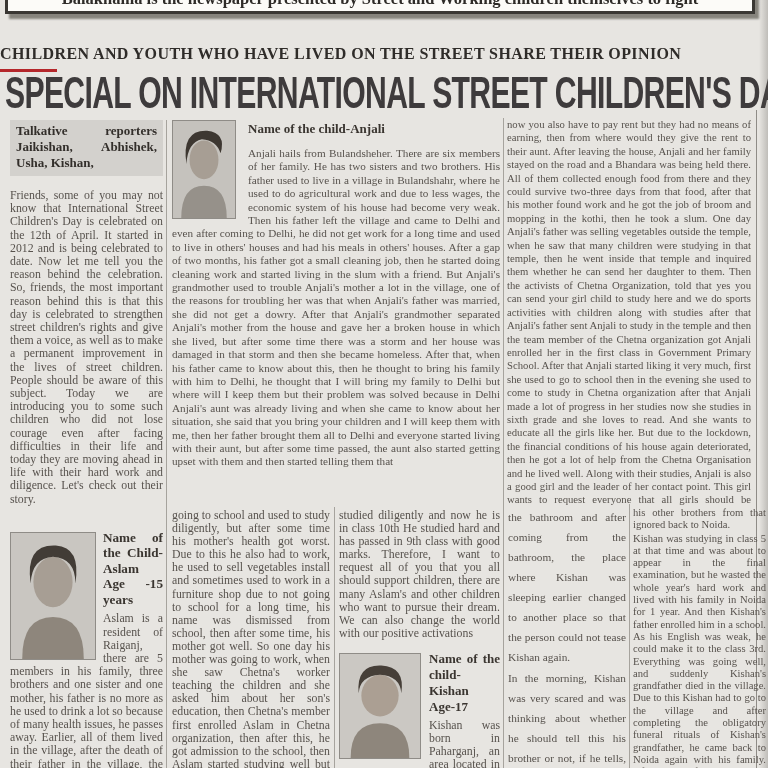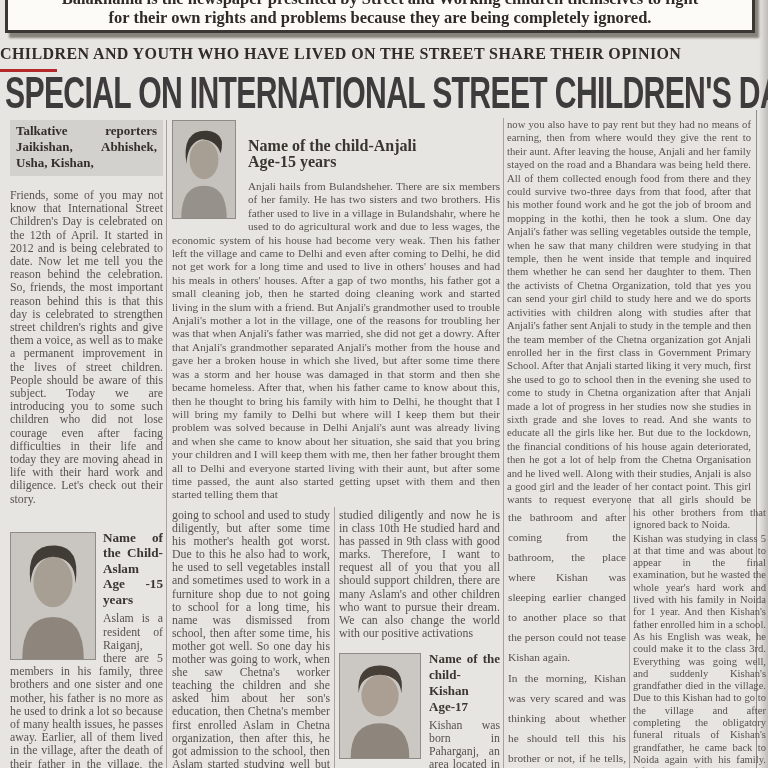--- a/index.html
+++ b/index.html
@@ -51,21 +51,21 @@
          margin:2px 9px 4px 0;overflow:hidden;}
   .photo svg{display:block;width:100%;height:100%;}
   .aslam-photo{width:84px;height:126px;margin-right:7px;}
   .anjali-photo{width:62px;height:97px;margin-right:12px;}
   .kishan-photo{width:80px;height:104px;margin-right:8px;}
 
   .aslam-head{font-size:13.2px;line-height:15.5px;margin-bottom:5px;}
 
   .block-anjali{position:absolute;left:172px;top:118px;width:328px;height:394px;overflow:hidden;
         font-size:11.2px;line-height:13.4px;}
-  .anjali-head{font-size:16px;line-height:16px;margin:20px 0 10px;}
+  .anjali-head{font-size:13px;line-height:16px;margin:3px 0 10px;}
 
   .block-right{position:absolute;left:507px;top:118px;width:244px;height:388px;overflow:hidden;
         font-size:10.7px;line-height:13.4px;}
 
   .col2{position:absolute;left:172px;top:509px;width:158px;height:259px;overflow:hidden;
         font-size:11.8px;line-height:13.1px;}
   .col3{position:absolute;left:339px;top:509px;width:161px;height:259px;overflow:hidden;
         font-size:11.8px;line-height:13.1px;}
   .kishan-block{margin-top:11px;}
   .kishan-head{font-size:13px;line-height:16px;margin-bottom:4px;}
@@ -86,21 +86,20 @@
   .right-edge{position:absolute;top:0;right:0;width:9px;height:768px;
         background:linear-gradient(to right, rgba(0,0,0,0), rgba(88,85,80,.28));}
 </style>
 </head>
 <body>
 
 <div class="page">
 
   <div class="banner">
     <div class="banner-line">Balaknama is the newspaper presented by Street and Working children themselves to fight</div>
-    <div class="banner-line">for their own rights and problems because they are being completely ignored.</div>
   </div>
 
   <div class="kicker">CHILDREN AND YOUTH WHO HAVE LIVED ON THE STREET SHARE THEIR OPINION</div>
   <div class="accent-rule"></div>
   <div class="headline">SPECIAL ON INTERNATIONAL STREET CHILDREN'S DAY</div>
 
   <div class="vline v1"></div>
   <div class="vline v2"></div>
   <div class="vline v3"></div>
   <div class="vline v4"></div>
@@ -128,21 +127,20 @@
     <div class="photo anjali-photo">
       <svg viewBox="0 0 60 90" preserveAspectRatio="none">
         <rect width="60" height="90" fill="#c5c2bd"></rect>
         <path d="M8 90 Q8 60 30 60 Q52 60 52 90 Z" fill="#96918a"></path>
         <ellipse cx="30" cy="36" rx="14" ry="18" fill="#a79e94"></ellipse>
         <path d="M13 40 Q8 8 33 9 Q52 11 46 30 Q42 18 28 17 Q14 20 13 40 Z" fill="#3d3731"></path>
       </svg>
     </div>
     <div class="subhead anjali-head">
       <div>Name of the child-Anjali</div>
-      <div>Age-15 years</div>
     </div>
     <div>Anjali hails from Bulandsheher. There are six members of her family. He has two sisters and two brothers. His father used to live in a village in Bulandshahr, where he used to do agricultural work and due to less wages, the economic system of his house had become very weak. Then his father left the village and came to Delhi and even after coming to Delhi, he did not get work for a long time and used to live in others' houses and had his meals in others' houses. After a gap of two months, his father got a small cleaning job, then he started doing cleaning work and started living in the slum with a friend. But Anjali's grandmother used to trouble Anjali's mother a lot in the village, one of the reasons for troubling her was that when Anjali's father was married, she did not get a dowry. After that Anjali's grandmother separated Anjali's mother from the house and gave her a broken house in which she lived, but after some time there was a storm and her house was damaged in that storm and then she became homeless. After that, when his father came to know about this, then he thought to bring his family with him to Delhi, he thought that I will bring my family to Delhi but where will I keep them but their problem was solved because in Delhi Anjali's aunt was already living and when she came to know about her situation, she said that you bring your children and I will keep them with me, then her father brought them all to Delhi and everyone started living with their aunt, but after some time passed, the aunt also started getting upset with them and then started telling them that</div>
   </div>
 
   <div class="block-right justify">now you also have to pay rent but they had no means of earning, then from where would they give the rent to their aunt. After leaving the house, Anjali and her family stayed on the road and a Bhandara was being held there. All of them collected enough food from there and they could survive two-three days from that food, after that his mother found work and he got the job of broom and mopping in the kothi, then he took a slum. One day Anjali's father was selling vegetables outside the temple, when he saw that many children were studying in that temple, then he went inside that temple and inquired them whether he can send her daughter to them. Then the activists of Chetna Organization, told that yes you can send your girl child to study here and we do sports activities with children along with studies after that Anjali's father sent Anjali to study in the temple and then the team member of the Chetna organization got Anjali enrolled her in the first class in Government Primary School. After that Anjali started liking it very much, first she used to go to school then in the evening she used to come to study in Chetna organization after that Anjali made a lot of progress in her studies now she studies in sixth grade and she loves to read. And she wants to educate all the girls like her. But due to the lockdown, the financial conditions of his house again deteriorated, then he got a lot of help from the Chetna Organisation and he lived well. Along with their studies, Anjali is also a good girl and the leader of her contact point. This girl wants to request everyone that all girls should be educated and the dowry system should be banned and I hope this from all of you as a girl. I wish that you all should be instrumental in this high thought of mine. Along with this, I am also very excited by the slogan of Beti Bachao and Beti Padhao.</div>
 
   <div class="col2 justify">going to school and used to study diligently, but after some time his mother's health got worst. Due to this he also had to work, he used to sell vegetables install and sometimes used to work in a furniture shop due to not going to school for a long time, his name was dismissed from school, then after some time, his mother got well. So one day his mother was going to work, when she saw Chetna's worker teaching the children and she asked him about her son's education, then Chetna's member first enrolled Aslam in Chetna organization, then after this, he got admission to the school, then Aslam started studying well but after that due</div>
 
   <div class="col3 justify">
     <div>studied diligently and now he is in class 10th He studied hard and has passed in 9th class with good marks. Therefore, I want to request all of you that you all should support children, there are many Aslam's and other children who want to pursue their dream. We can also change the world with our positive activations</div>

